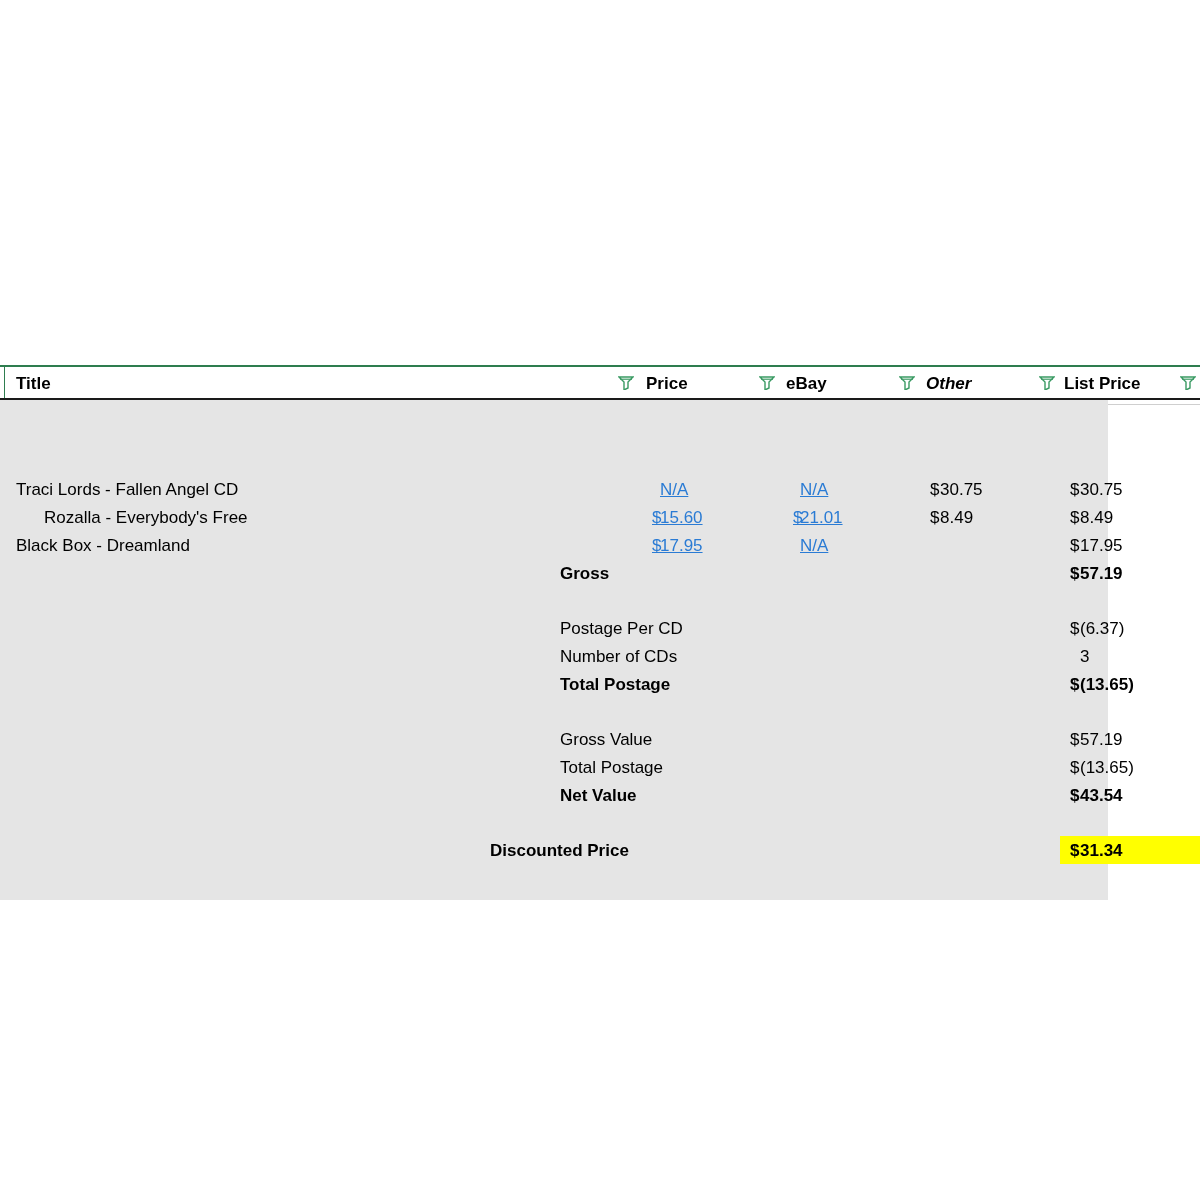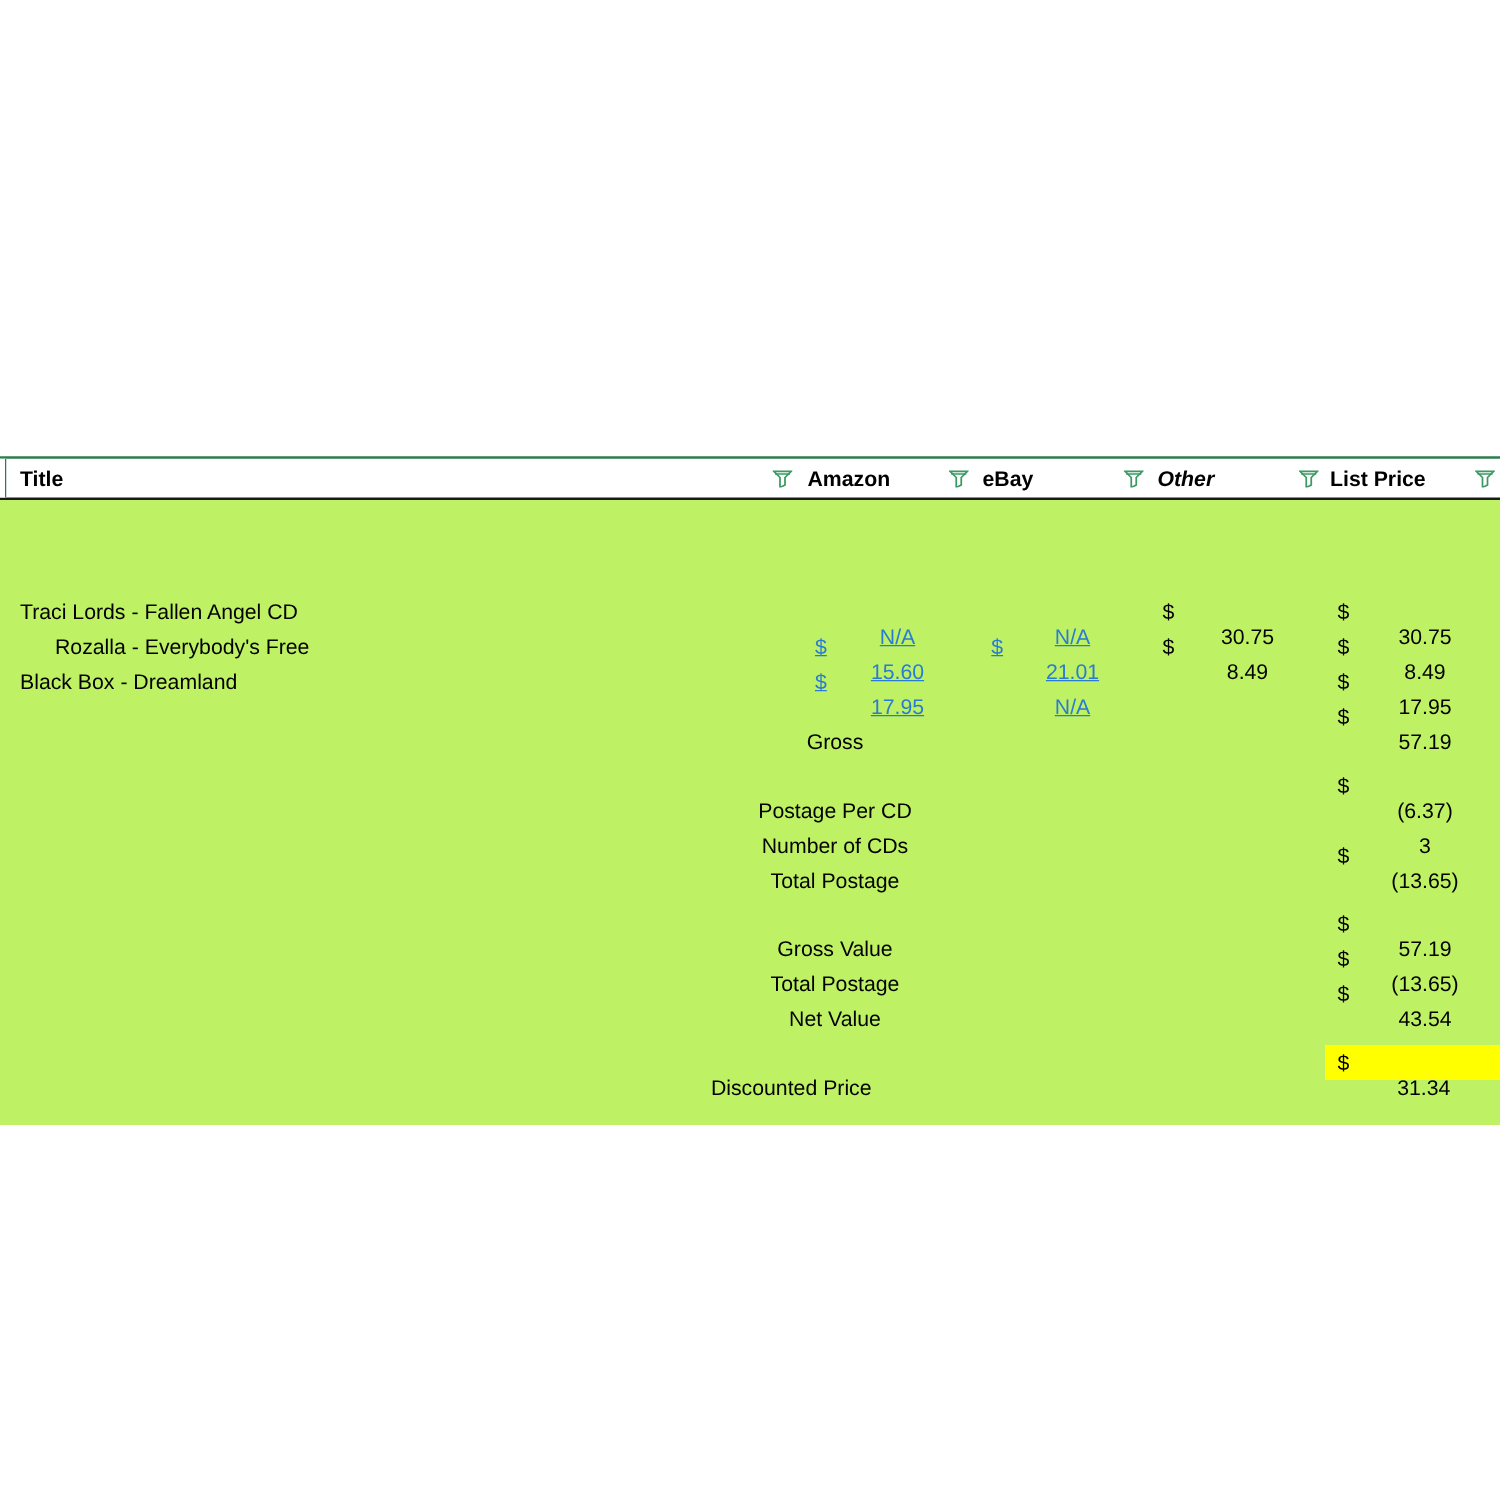--- a/index.html
+++ b/index.html
@@ -66,33 +66,33 @@
     top: 35px;
     width: 1200px;
     height: 4px;
     background: #ffffff;
     border-bottom: 1px solid #cfcfcf;
   }
 
   
   .grid {
     position: relative;
-    width: 1200px;
+    width: 1108px;
     height: 500px;
-    background: #bef264;
+    background: #e5e5e5;
   }
   .cell {
     position: absolute;
     font-size: 17px;
     line-height: 20px;
     white-space: nowrap;
     color: #000;
   }
-  .cell.right { text-align: center; margin-top: 20px; }
-  .bold { font-weight: normal; }
+  .cell.right { text-align: left; }
+  .bold { font-weight: bold; }
   .link {
     color: #2a7bd4;
     text-decoration: underline;
   }
   .hl {
     background: #ffff00;
   }
 </style>
 </head>
 <body>
@@ -102,21 +102,21 @@
   <div class="header-row">
     <div class="left-tick"></div>
 
     <div class="header-cell" style="left:16px;text-align:right;">Title</div>
     <div class="filter-icon" style="left:618px;">
       <svg width="16" height="14" viewBox="0 0 16 14">
           <path d="M1 1h14l-5 5v6l-4 2V6z" fill="none" stroke="#3a9a63" stroke-width="1.4"></path>
           <path d="M2 3.2h12" stroke="#3a9a63" stroke-width="1.2"></path>
         </svg>
     </div>
-    <div class="header-cell" style="left:646px;">Amazon</div>
+    <div class="header-cell" style="left:646px;">Price</div>
 
     <div class="filter-icon" style="left:759px;">
       <svg width="16" height="14" viewBox="0 0 16 14">
           <path d="M1 1h14l-5 5v6l-4 2V6z" fill="none" stroke="#3a9a63" stroke-width="1.4"></path>
           <path d="M2 3.2h12" stroke="#3a9a63" stroke-width="1.2"></path>
         </svg>
     </div>
     <div class="header-cell" style="left:786px;">eBay</div>
 
     <div class="filter-icon" style="left:899px;">

